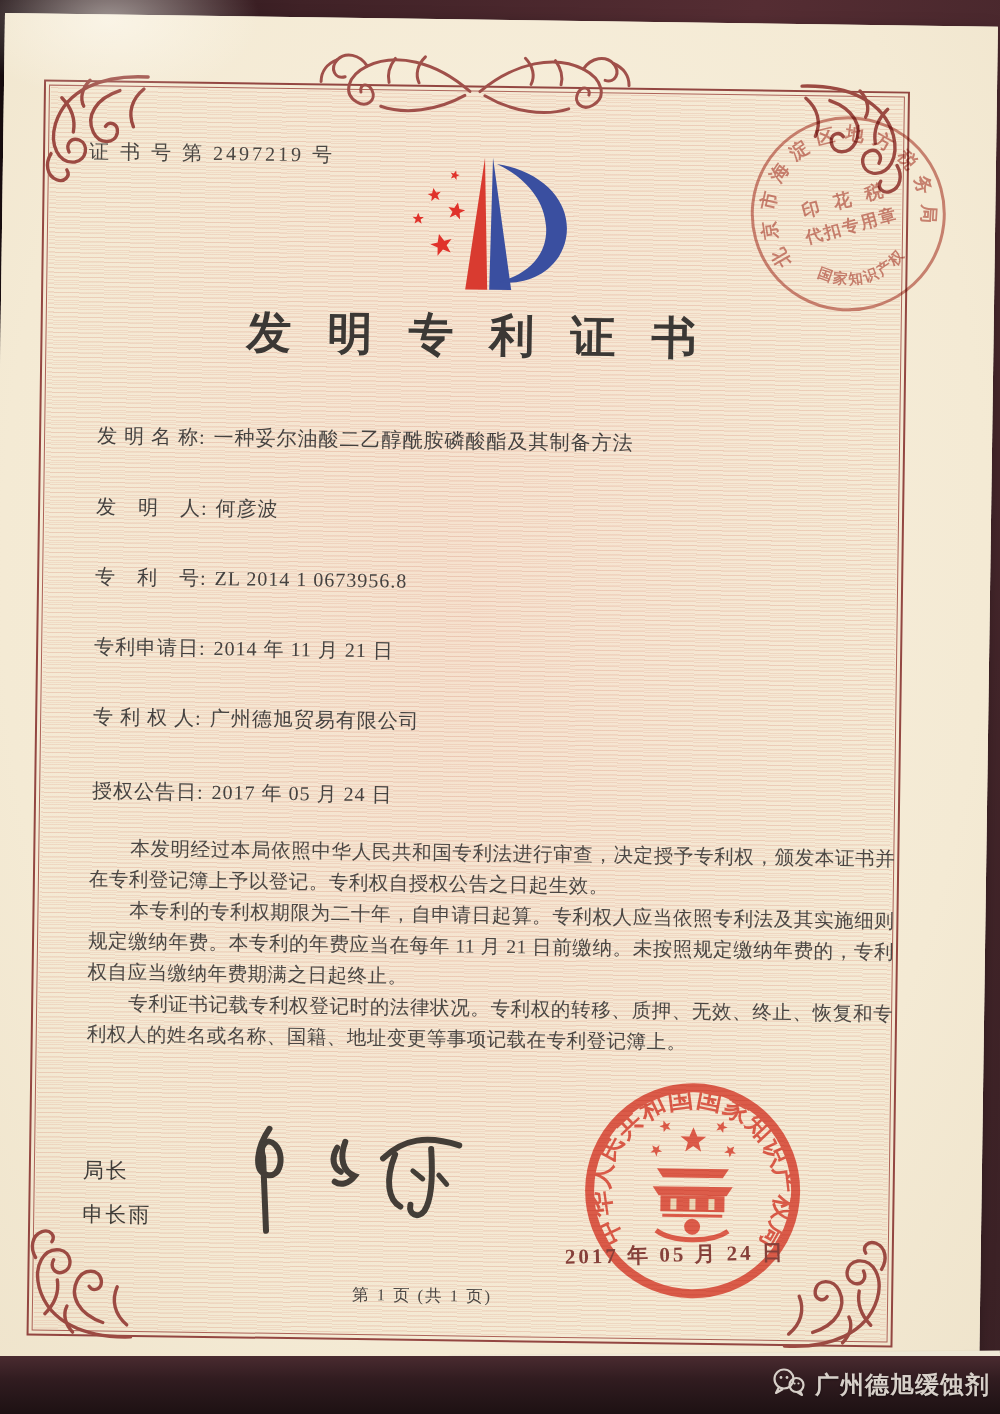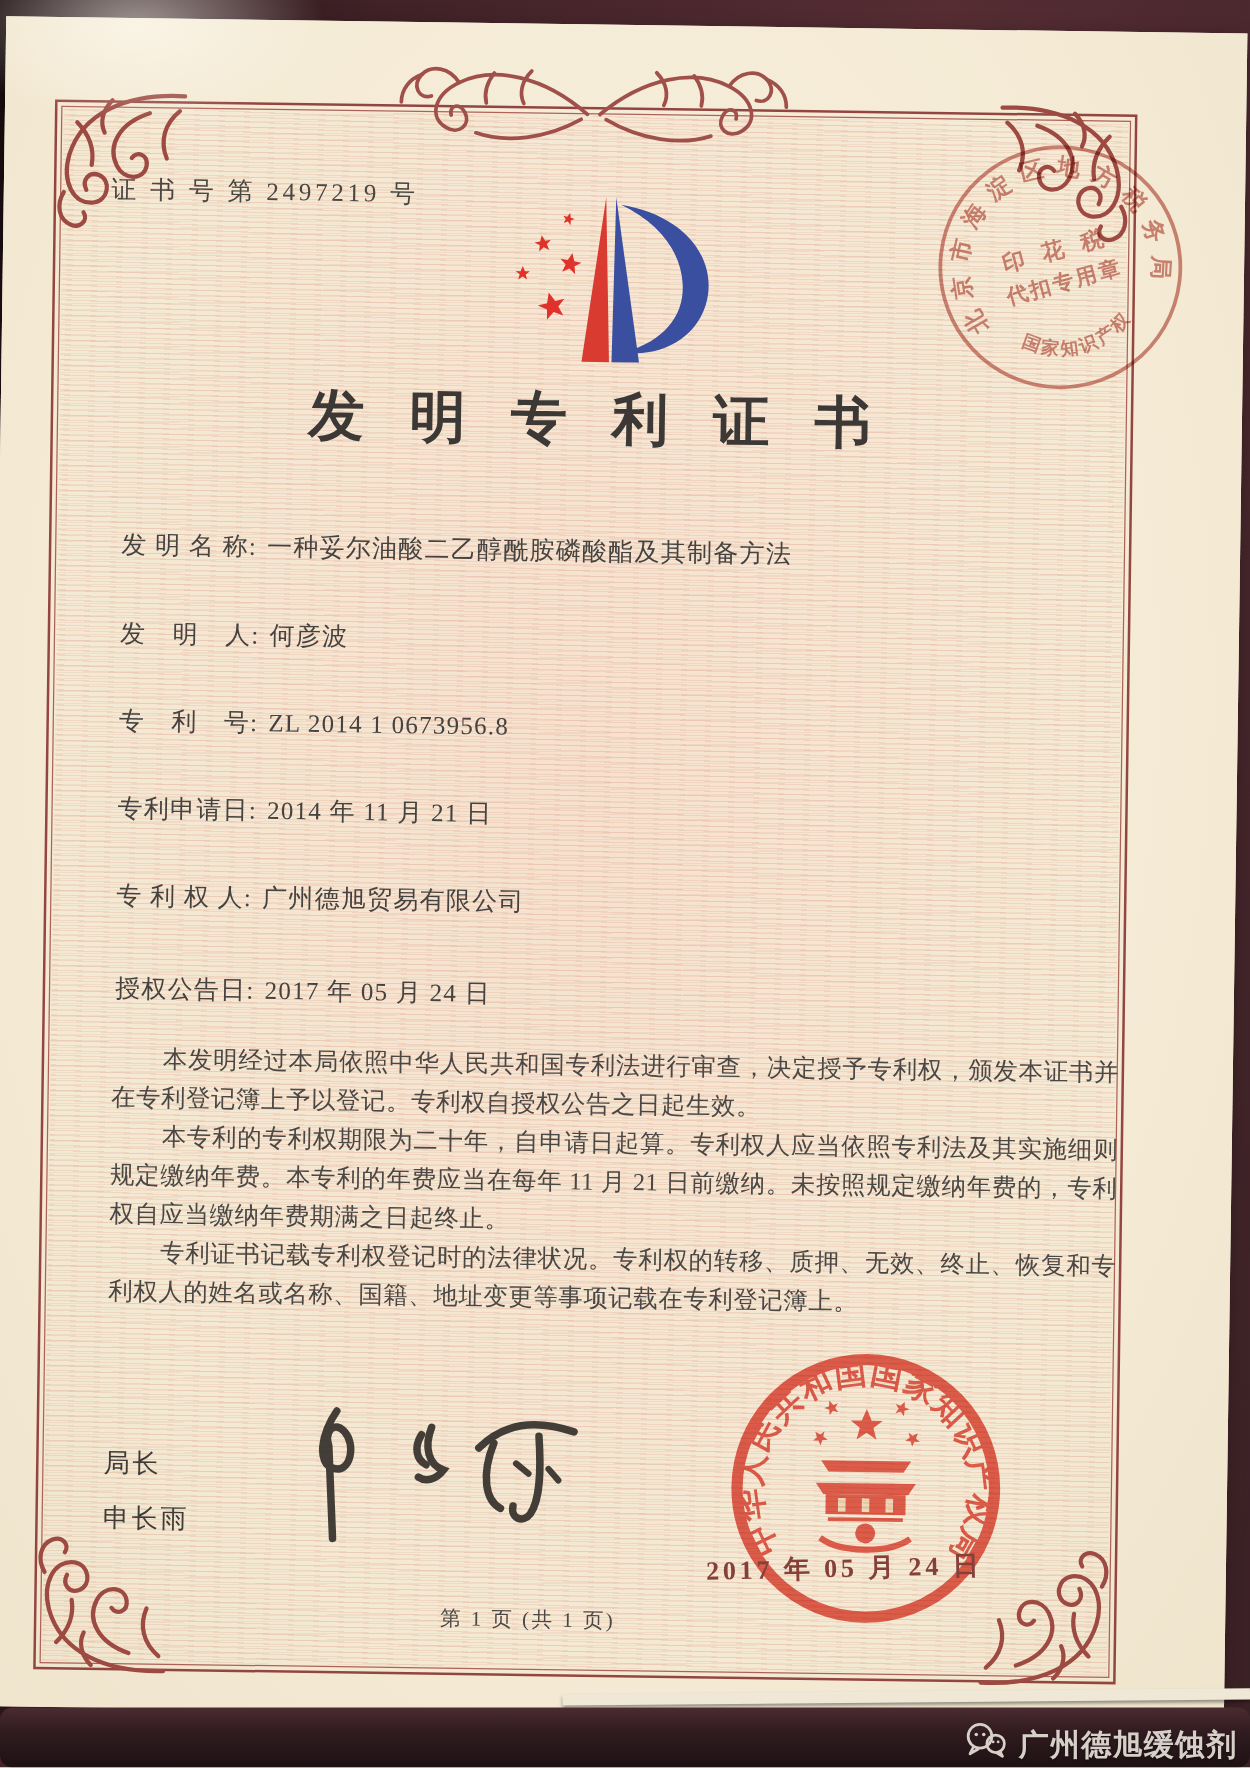--- a/index.html
+++ b/index.html
@@ -34,22 +34,22 @@
   .paras{left:96px;top:818px;width:806px;font-size:19.5px;line-height:31px;text-align:justify;
     letter-spacing:.5px;color:#4b4744;}
   .paras p{margin:0;text-indent:2.1em;}
   .signoff{left:94px;top:1134px;font-size:21px;color:#3f3c38;letter-spacing:2px;line-height:44px;}
   .signature{position:absolute;left:238px;top:1096px;z-index:3;opacity:.92;}
   .seal{position:absolute;left:570px;top:1034px;width:268px;height:268px;z-index:4;
     opacity:.92;mix-blend-mode:multiply;}
   .seal-date{left:577px;top:1218px;font-size:21px;letter-spacing:3px;color:#86403a;z-index:5;
     transform:rotate(-2deg);font-weight:600;}
   .footer{left:40px;width:790px;top:1266px;text-align:center;font-size:16.5px;letter-spacing:2px;color:#4b4744;}
-  .band{position:absolute;left:0;right:0;bottom:0;height:48px;z-index:6;
-    background:linear-gradient(#4a2b30 0%,#311c20 40%,#1d1113 100%);border-radius:10px;}
+  .band{position:absolute;left:0;right:0;bottom:0;height:58px;z-index:6;
+    background:linear-gradient(#4a2b30 0%,#311c20 40%,#1d1113 100%);}
   .page-edge{position:absolute;left:45%;right:0;bottom:52px;height:9px;background:#efe8d6;
     transform:rotate(-.5deg);z-index:5;box-shadow:0 2px 3px rgba(0,0,0,.4);}
   .watermark{position:absolute;right:10px;top:10px;display:flex;align-items:center;gap:7px;
     color:#d7d0c9;font-family:"Liberation Sans","DejaVu Sans",sans-serif;font-size:24px;font-weight:bold;
     letter-spacing:1px;text-shadow:0 1px 2px rgba(0,0,0,.45);}
 </style>
 </head>
 <body>
 
 <svg width="0" height="0" style="position:absolute" aria-hidden="true">

